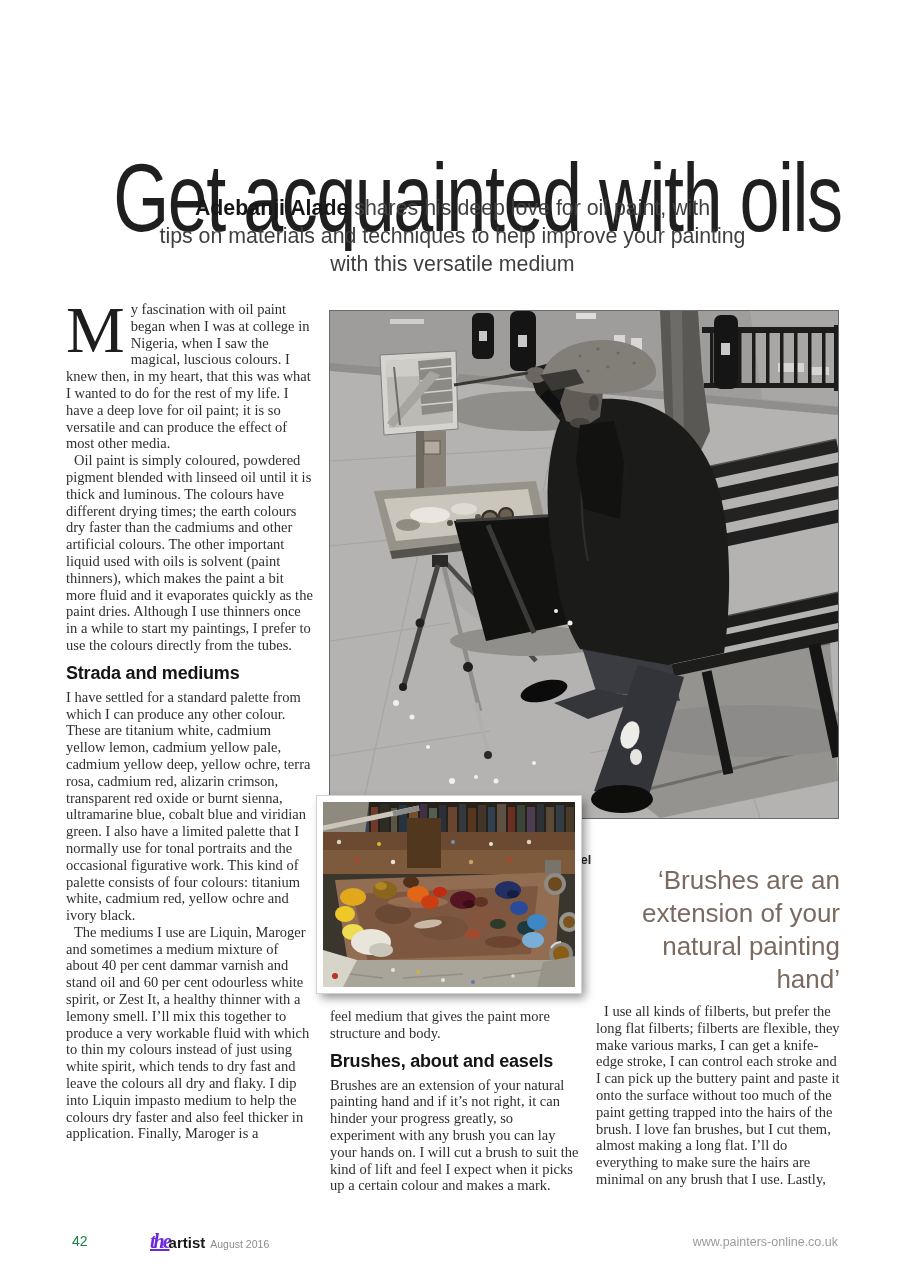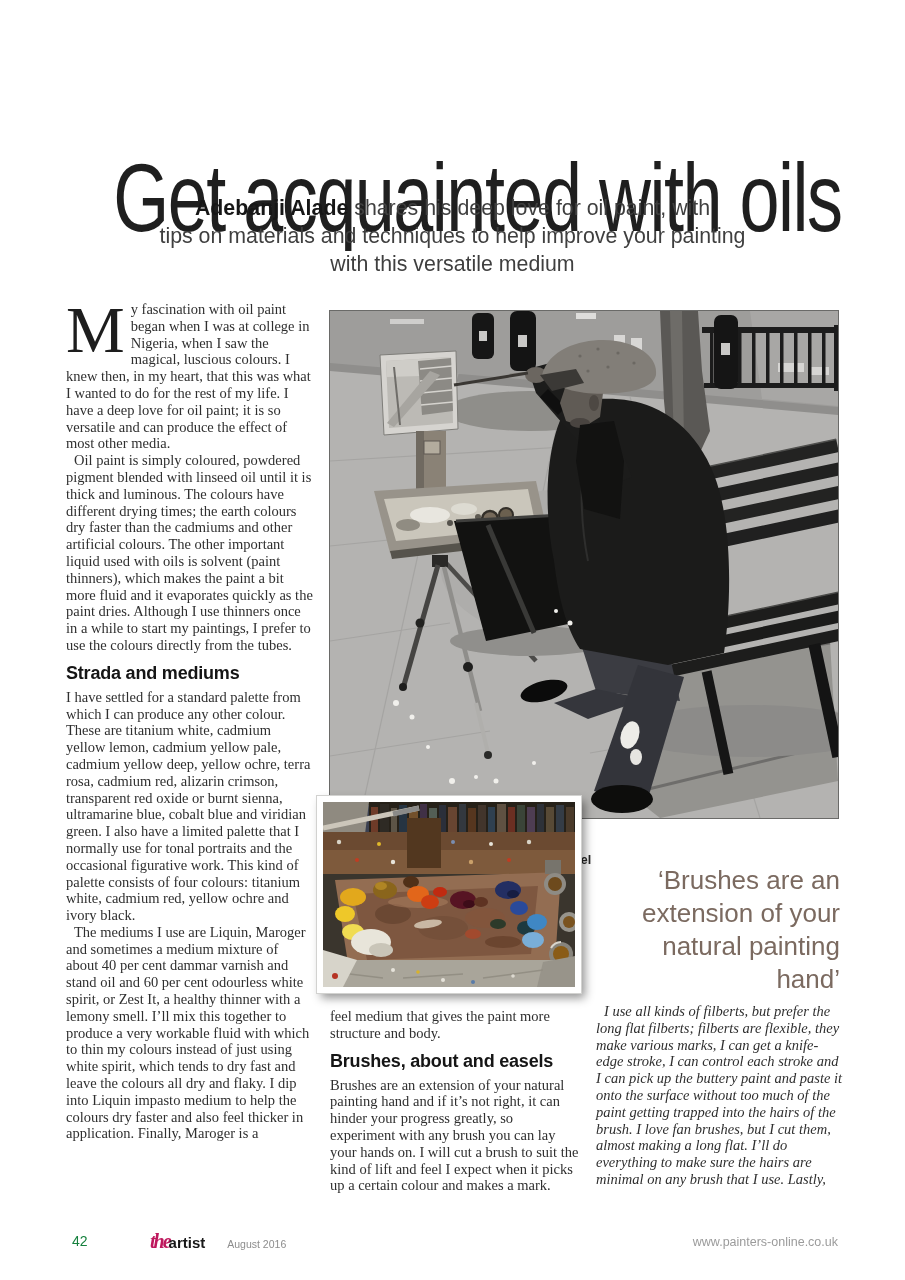--- a/index.html
+++ b/index.html
@@ -16,43 +16,43 @@
 
   
   .col{position:absolute;font:400 14.5px/16.8px "Liberation Serif",serif;color:#2f2f2f;
        text-align:left;}
   .col p{margin:0;}
   .col p.indent{text-indent:8px;}
   .col h2{font:700 18px/21px "Liberation Sans",sans-serif;color:#151515;
           letter-spacing:-0.2px;margin:9px 0 5px 0;}
   .col1{left:66px;top:301px;width:248px;}
   .col2{left:330px;top:1008px;width:250px;}
-  .col3{left:596px;top:1003px;width:248px;font-style:italic;}
+  .col3{left:596px;top:1003px;width:248px;}
   .dropcap{float:left;font:400 66px/52px "Liberation Serif",serif;color:#1d1d1d;
            margin:3px 6px 0 0;}
 
   
   .main-photo{position:absolute;left:330px;top:311px;width:508px;height:507px;}
   .main-photo svg{display:block;outline:1px solid #6a6a68;}
   .caption{position:absolute;left:330px;top:853px;width:508px;
            font:700 12.5px/15px "Liberation Sans",sans-serif;color:#262626;}
   .palette-photo{position:absolute;left:317px;top:796px;background:#fff;padding:6px;
                  box-shadow:0 0 0 1px #d2d2d0, 4px 5px 9px rgba(0,0,0,0.42);}
   .palette-photo svg{display:block;}
 
   
   .pullquote{position:absolute;left:598px;top:864px;width:242px;text-align:right;
              font:400 26px/33px "Liberation Sans",sans-serif;color:#7b6a60;}
 
   
   .pagenum{position:absolute;left:72px;top:1233px;font:400 14px/16px "Liberation Sans",sans-serif;color:#15803d;}
   .logo{position:absolute;left:150px;top:1231px;white-space:nowrap;}
-  .logo .the{font:600 italic 20px/20px "Liberation Serif",serif;color:#be185d;letter-spacing:-2px;}
+  .logo .the{font:600 italic 20px/20px "Liberation Serif",serif;color:#6d28d9;letter-spacing:-2px;text-decoration:underline;}
   .logo .artist{font:700 15px/20px "Liberation Sans",sans-serif;color:#181818;margin-left:-1px;}
-  .logo .date{font:400 10.5px/20px "Liberation Sans",sans-serif;color:#8d8d8d;margin-left:22px;}
+  .logo .date{font:400 10.5px/20px "Liberation Sans",sans-serif;color:#8d8d8d;margin-left:5px;}
   .url{position:absolute;right:67px;top:1235px;font:400 12.5px/14px "Liberation Sans",sans-serif;color:#9b9b9b;}
 </style>
 </head>
 <body>
 
 <div class="page">
 
   <h1 class="title">Get acquainted with oils</h1>
 
   <div class="standfirst">

